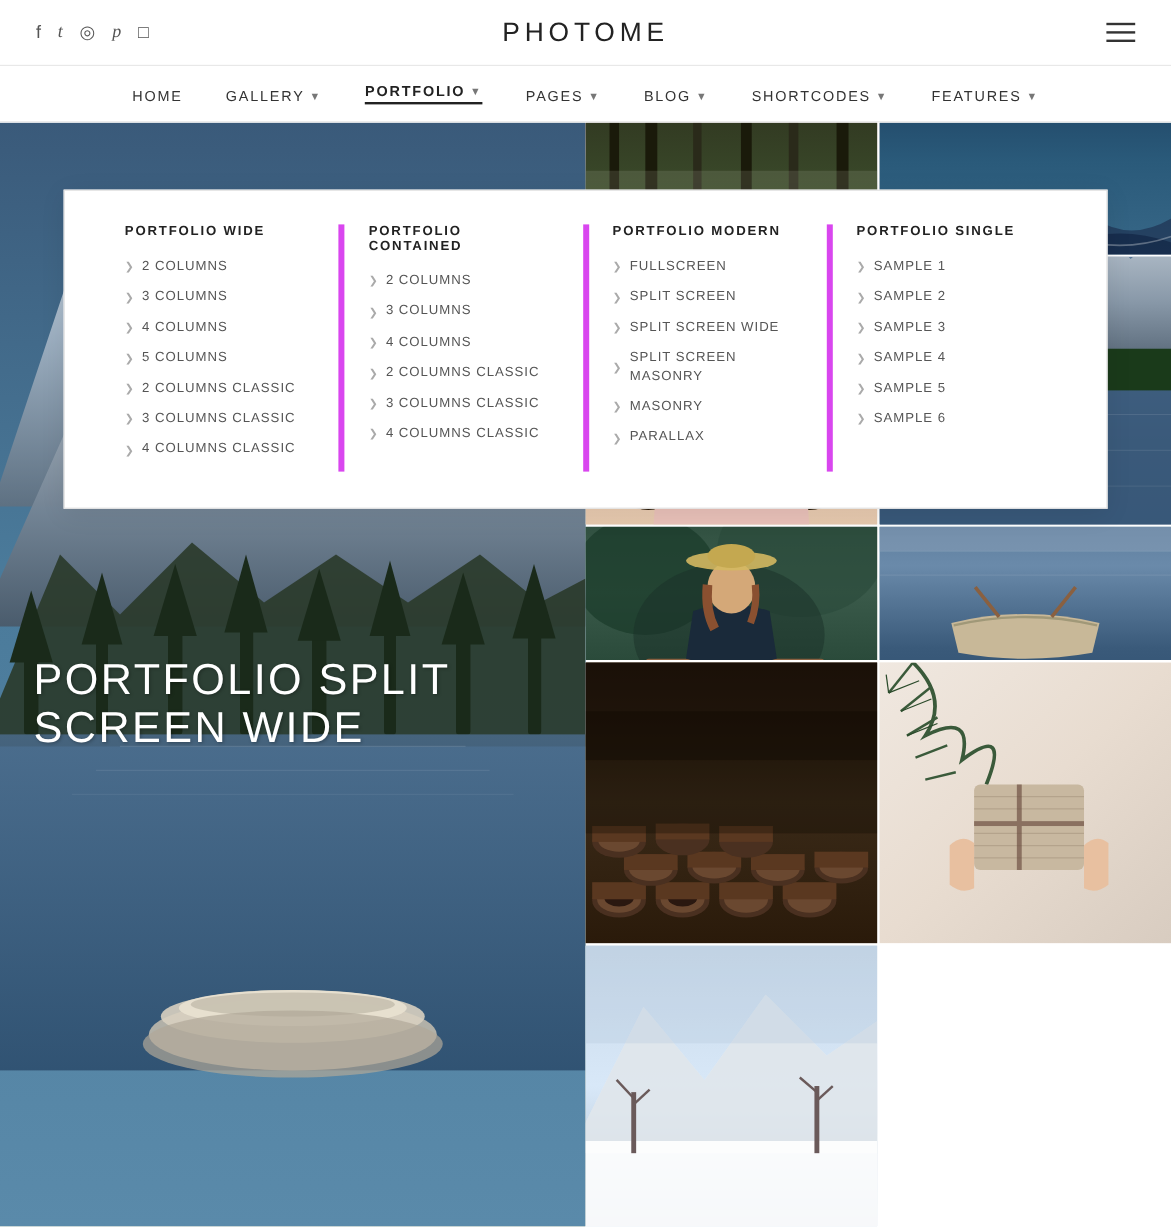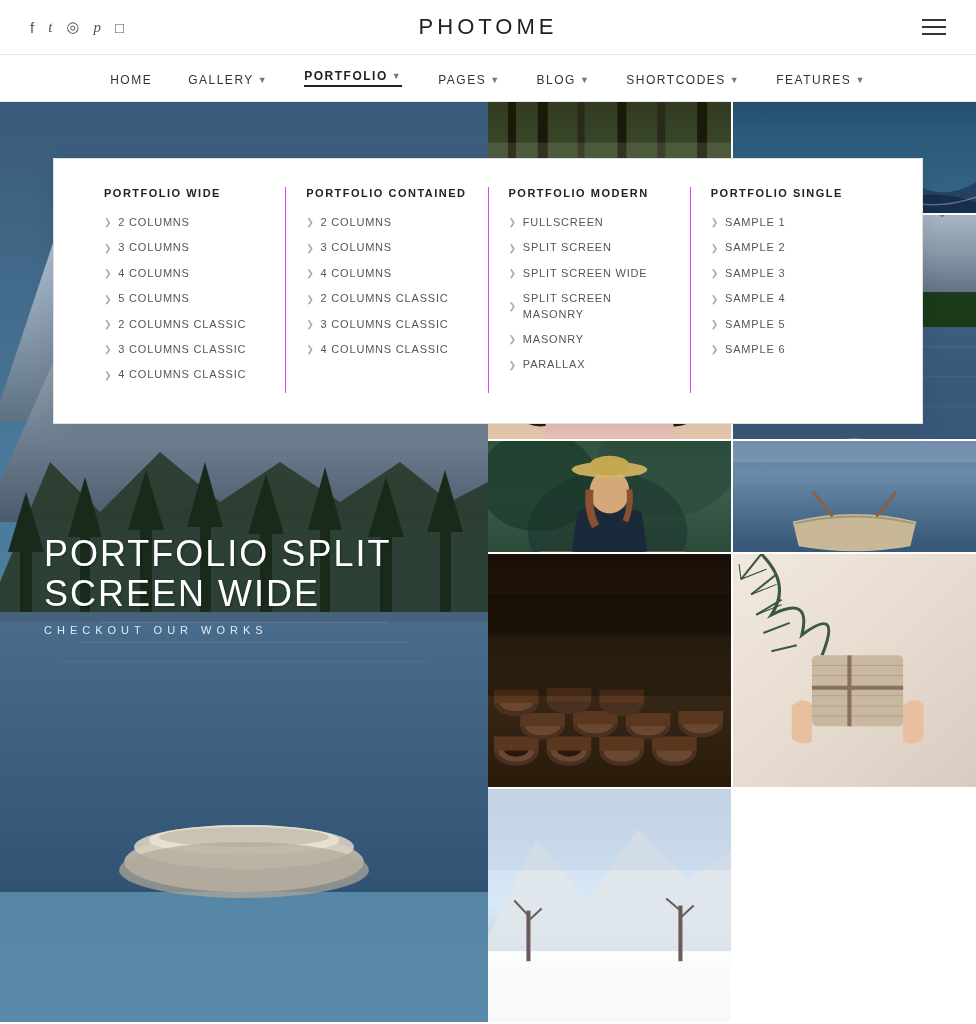--- a/index.html
+++ b/index.html
@@ -97,21 +97,21 @@
       border: 1px solid #e0e0e0;
       display: flex;
       z-index: 200;
       padding: 28px 30px 30px;
       gap: 0;
       box-shadow: 0 4px 20px rgba(0,0,0,0.08);
     }
     .dropdown-col {
       flex: 1;
       padding: 0 20px;
-      border-right: 1px solid #d946ef;
+      border-right: 5px solid #d946ef;
     }
     .dropdown-col:last-child {
       border-right: none;
     }
     .dropdown-col-title {
       font-size: 11px;
       font-weight: 700;
       letter-spacing: 1.5px;
       text-transform: uppercase;
       color: #222;
@@ -462,23 +462,22 @@
 
         <ellipse cx="244" cy="760" rx="120" ry="30" fill="#c8c0b0" opacity="0.85"></ellipse>
         <ellipse cx="244" cy="745" rx="110" ry="22" fill="#d8d0c0" opacity="0.9"></ellipse>
         <ellipse cx="244" cy="738" rx="95" ry="15" fill="#e8e0d0" opacity="0.95"></ellipse>
 
         <ellipse cx="244" cy="735" rx="85" ry="10" fill="#b8b0a0" opacity="0.6"></ellipse>
 
         <ellipse cx="244" cy="768" rx="125" ry="28" fill="#b0a898" opacity="0.7"></ellipse>
       </svg>
 
-      <div class="hero-text" style="bottom:42%;left:44px;">
+      <div class="hero-text" style="bottom:42%;left:28px;">
         <div class="hero-title">PORTFOLIO SPLIT SCREEN WIDE</div>
-        <div class="hero-subtitle">CHECKOUT OUR WORKS</div>
       </div>
     </div>
   </div>
 
   <div class="hero-right">
 
     <div class="grid-cell cell-horse">
       <svg style="width:100%;height:100%" viewBox="0 0 244 230" preserveAspectRatio="xMidYMid slice" xmlns="http://www.w3.org/2000/svg">
         <defs>
           <linearGradient id="hg" x1="0" y1="0" x2="0" y2="1">

